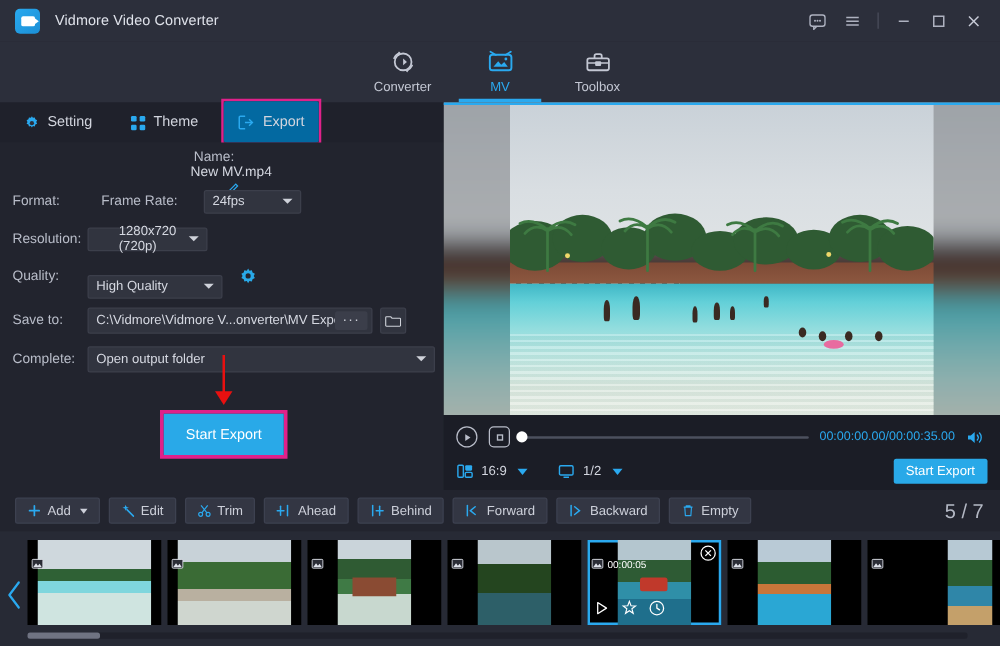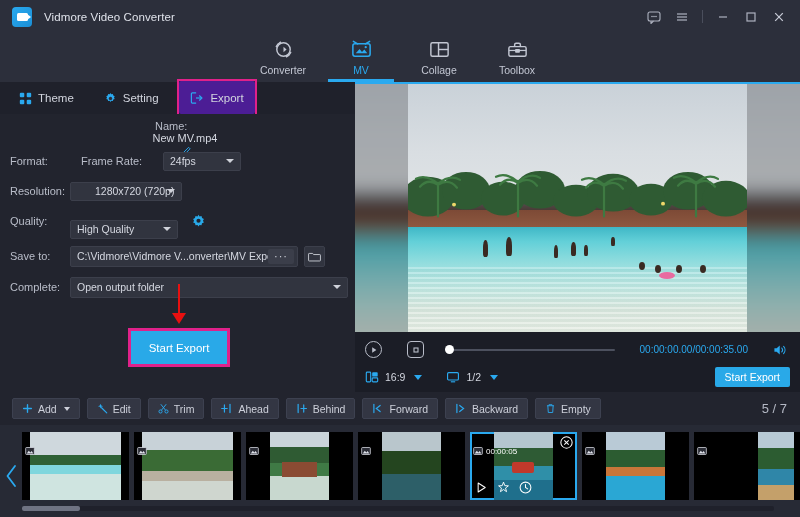--- a/index.html
+++ b/index.html
@@ -64,21 +64,21 @@
   .subbar {
     position:absolute; left:0; top:82px; width:355px; height:32px;
     background:#1f212b;
     display:flex; align-items:center;
   }
   .subtab {
     display:flex; align-items:center; gap:6px; height:26px;
     padding:0 11px; margin-left:8px; cursor:pointer;
     color:#d2d5de; font-size:11.5px; border-radius:2px;
   }
-  .subtab.sel { background:#4c1d95; }
+  .subtab.sel { background:#0369a1; }
   .exportwrap {
     position:absolute; left:177px; top:79px; width:80px; height:37px;
     border:2.5px solid #e0218a;
   }
   .exportwrap .subtab { margin:0; height:100%; width:100%; justify-content:center; }
 
   
   .leftpanel {
     position:absolute; left:0; top:114px; width:355px; height:278px;
     background:#22242e;
@@ -158,21 +158,21 @@
   
   .toolbar {
     position:absolute; left:0; top:392px; width:800px; height:33px;
     background:#22242e; display:flex; align-items:center; gap:7px; padding-left:12px;
   }
   .tbtn {
     display:flex; align-items:center; gap:5px; height:21px; padding:0 9px;
     background:#333643; border:1px solid #3d4150; border-radius:2px;
     color:#cdd0da; font-size:10.5px; cursor:pointer;
   }
-  .pagenum { position:absolute; right:13px; top:9px; color:#b4b8c4; font-size:13px; }
+  .pagenum { position:absolute; right:13px; top:9px; color:#b4b8c4; font-size:16px; }
 
   
   .timeline {
     position:absolute; left:0; top:425px; width:800px; height:92px;
     background:#272a35;
   }
   .navarrow {
     position:absolute; top:38px; width:16px; height:26px; display:flex;
     align-items:center; justify-content:center; cursor:pointer; color:#2aa9ef;
   }
@@ -268,63 +268,53 @@
             <rect x="3" y="6" width="18" height="13" rx="2.2" fill="none" stroke="#2aa9ef" stroke-width="1.6"></rect>
             <path d="M3.5 3.5 L8 6.2 M20.5 3.5 L16 6.2" stroke="#2aa9ef" stroke-width="1.5" stroke-linecap="round"></path>
             <path d="M6 16 L10 11.5 L12.5 14.5 L15 12 L18 16 Z" fill="#2aa9ef"></path>
             <circle cx="16.4" cy="9.6" r="1.2" fill="#2aa9ef"></circle>
           </svg>
       </div>
       <div class="nlabel">MV</div>
       <div class="underline"></div>
     </div>
 
-    <div class="navitem">
-      <div class="navicon">
-        <svg width="23" height="23" viewBox="0 0 24 24">
-            <rect x="3" y="5" width="18" height="14" rx="1.6" fill="none" stroke="#c3c7d3" stroke-width="1.5"></rect>
-            <line x1="11" y1="5" x2="11" y2="19" stroke="#c3c7d3" stroke-width="1.5"></line>
-            <line x1="11" y1="12" x2="21" y2="12" stroke="#c3c7d3" stroke-width="1.5"></line>
-          </svg>
-      </div>
-      <div class="nlabel">Collage</div>
-    </div>
 
     <div class="navitem">
       <div class="navicon">
         <svg width="23" height="23" viewBox="0 0 24 24">
             <rect x="3" y="9" width="18" height="10" rx="1.6" fill="none" stroke="#c3c7d3" stroke-width="1.5"></rect>
             <path d="M9 9 V7 a1.5 1.5 0 0 1 1.5-1.5 h3 A1.5 1.5 0 0 1 15 7 V9" fill="none" stroke="#c3c7d3" stroke-width="1.5"></path>
             <rect x="9.5" y="11.5" width="5" height="4" rx=".8" fill="#c3c7d3"></rect>
             <line x1="3" y1="13" x2="21" y2="13" stroke="#c3c7d3" stroke-width="1.3"></line>
           </svg>
       </div>
       <div class="nlabel">Toolbox</div>
     </div>
   </div>
 
   <div class="subbar">
+    <div class="subtab">
+      <svg width="13" height="13" viewBox="0 0 16 16">
+          <path fill="#2aa9ef" d="M8 1.2l1 1.6 1.9-.4.5 1.9 1.8.8-.9 1.7.9 1.7-1.8.8-.5 1.9-1.9-.4-1 1.6-1-1.6-1.9.4-.5-1.9-1.8-.8.9-1.7-.9-1.7 1.8-.8.5-1.9 1.9.4z"></path>
+          <circle cx="8" cy="8" r="2.1" fill="#2c2f3b"></circle>
+        </svg>
+      <span>Setting</span>
+    </div>
     <div class="subtab">
       <svg width="13" height="13" viewBox="0 0 16 16">
           <g fill="#2aa9ef">
             <rect x="1" y="1" width="5.5" height="5.5" rx="1.3"></rect>
             <rect x="9.5" y="1" width="5.5" height="5.5" rx="1.3"></rect>
             <rect x="1" y="9.5" width="5.5" height="5.5" rx="1.3"></rect>
             <rect x="9.5" y="9.5" width="5.5" height="5.5" rx="1.3"></rect>
           </g>
         </svg>
       <span>Theme</span>
     </div>
-    <div class="subtab">
-      <svg width="13" height="13" viewBox="0 0 16 16">
-          <path fill="#2aa9ef" d="M8 1.2l1 1.6 1.9-.4.5 1.9 1.8.8-.9 1.7.9 1.7-1.8.8-.5 1.9-1.9-.4-1 1.6-1-1.6-1.9.4-.5-1.9-1.8-.8.9-1.7-.9-1.7 1.8-.8.5-1.9 1.9.4z"></path>
-          <circle cx="8" cy="8" r="2.1" fill="#2c2f3b"></circle>
-        </svg>
-      <span>Setting</span>
-    </div>
   </div>
 
   <div class="exportwrap">
     <div class="subtab sel">
       <svg width="14" height="14" viewBox="0 0 16 16">
           <path d="M7 2.2 H2.6 a1 1 0 0 0 -1 1 V12.8 a1 1 0 0 0 1 1 H7" fill="none" stroke="#2aa9ef" stroke-width="1.35"></path>
           <line x1="6.8" y1="8" x2="13.3" y2="8" stroke="#2aa9ef" stroke-width="1.35"></line>
           <path d="M10.6 5.1 L13.6 8 L10.6 10.9" fill="none" stroke="#2aa9ef" stroke-width="1.35"></path>
         </svg>
       <span>Export</span>
@@ -355,21 +345,21 @@
       <div class="flabel">Format:</div>
       <div style="width:82px;margin-left:16px;color:#b9bdc9;font-size:11px;">Frame Rate:</div>
       <div class="sel-box" style="width:78px;">
         <span>24fps</span>
         <span class="caret"></span>
       </div>
     </div>
 
     <div class="frow" style="margin-top:10px;">
       <div class="flabel">Resolution:</div>
-      <div class="sel-box" style="width:112px;margin-left:5px;padding-left:24px;">
+      <div class="sel-box" style="width:96px;margin-left:5px;padding-left:24px;">
         <span>1280x720 (720p)</span>
         <span class="caret"></span>
       </div>
     </div>
 
     <div class="frow" style="margin-top:10px;">
       <div class="flabel">Quality:</div>
       <div class="sel-box" style="width:108px;margin-left:5px;margin-top:16px;">
         <span>High Quality</span>
         <span class="caret"></span>
@@ -459,21 +449,21 @@
       <div class="person" style="left:68%;top:72%;width:6px;height:8px;border-radius:50%;"></div>
       <div class="person" style="left:73%;top:73%;width:6px;height:8px;border-radius:50%;"></div>
       <div class="person" style="left:79%;top:73%;width:6px;height:8px;border-radius:50%;"></div>
       <div class="person" style="left:86%;top:73%;width:6px;height:8px;border-radius:50%;"></div>
       <div style="position:absolute;left:74%;top:76%;width:16px;height:7px;background:#e86ba0;border-radius:50%;"></div>
     </div>
   </div>
   <div class="pv-border-top"></div>
 
   <div class="pctrl">
-    <div style="display:flex;align-items:center;gap:25px;padding:9px 12px 0 10px;">
+    <div style="display:flex;align-items:center;gap:9px;padding:9px 12px 0 10px;">
       <div class="circ-btn">
         <svg width="8" height="8" viewBox="0 0 8 8">
             <path d="M2.2 1.3 L6.4 4 L2.2 6.7 Z" fill="#b9bdc9"></path>
           </svg>
       </div>
       <div class="sq-btn">
         <svg width="8" height="8" viewBox="0 0 8 8">
             <rect x="2" y="2" width="4" height="4" fill="none" stroke="#b9bdc9" stroke-width="1.1"></rect>
           </svg>
       </div>

